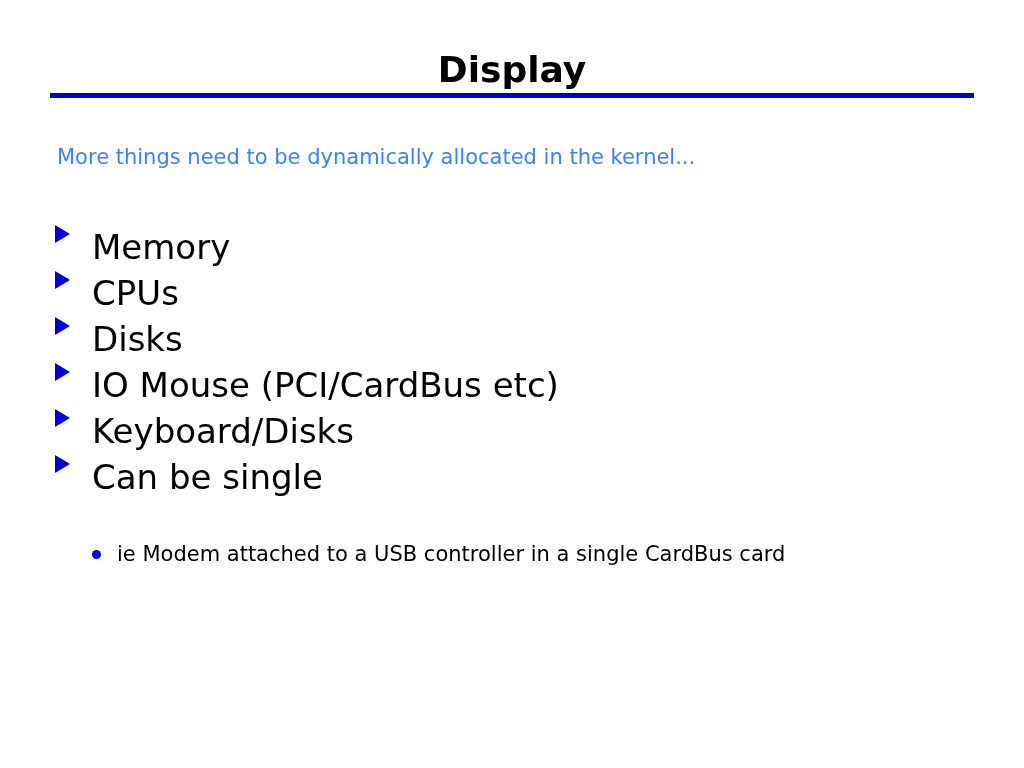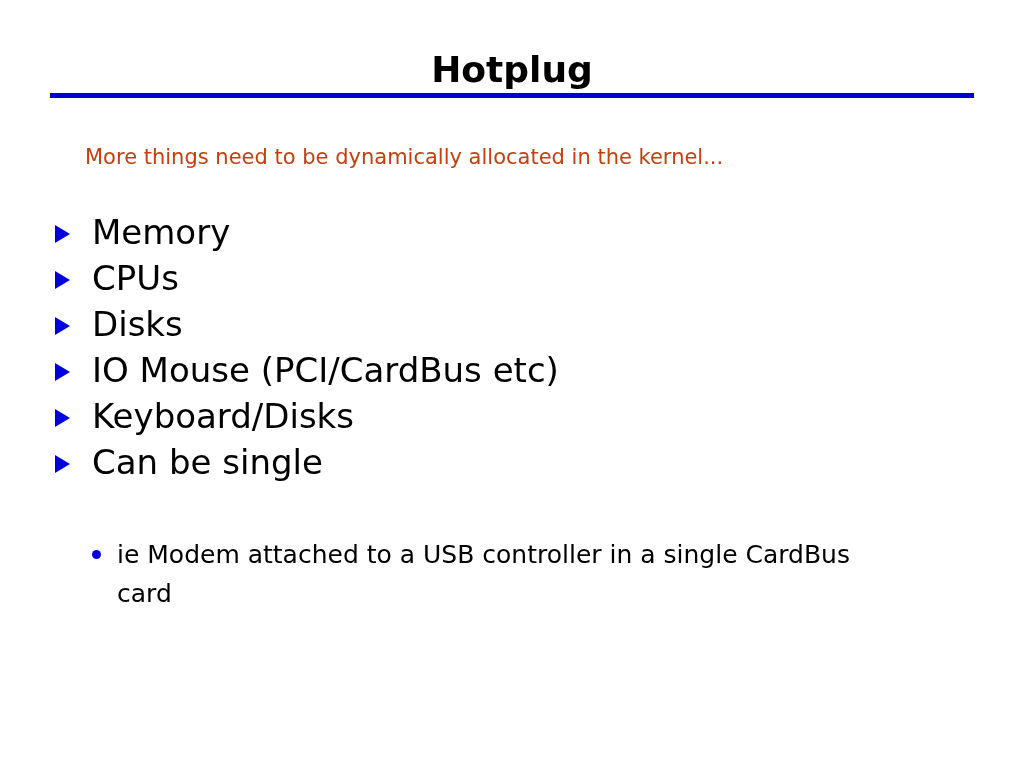--- a/index.html
+++ b/index.html
@@ -49,23 +49,22 @@
   }
 
   
   .subtitle {
     position: absolute;
     left: 57px;
     top: 143px;
     width: 900px;
     font-size: 21px;
     line-height: 28px;
-    color: #c2410c;
+    color: #3b82f6;
     font-family: "DejaVu Sans", sans-serif;
-    margin-left: 28px;
   }
 
   
   .bullet-list {
     position: absolute;
     left: 52px;
     top: 209px;
     width: 940px;
     margin: 0;
     padding: 0;
@@ -88,37 +87,38 @@
     top: 16px;
     width: 0;
     height: 0;
     border-top: 9px solid transparent;
     border-bottom: 9px solid transparent;
     border-left: 15px solid #0000dd;
   }
   .bullet-text {
     display: inline-block;
     vertical-align: top;
+    margin-top: 15px;
   }
 
   
   .sub-list {
     position: absolute;
     left: 88px;
     top: 535px;
     width: 820px;
     margin: 0;
     padding: 0;
     list-style: none;
   }
   .sub-item {
     position: relative;
     display: block;
     padding-left: 29px;
-    font-size: 25px;
+    font-size: 21px;
     line-height: 39px;
     color: #000000;
     font-family: "DejaVu Sans", sans-serif;
   }
   .dot-icon {
     position: absolute;
     left: 4px;
     top: 15px;
     width: 9px;
     height: 9px;
@@ -127,21 +127,21 @@
   }
   .sub-text {
     display: inline-block;
   }
 </style>
 </head>
 <body>
 
 <div class="slide">
 
-  <div class="slide-title">Hotplug</div>
+  <div class="slide-title">Display</div>
 
   <div class="title-rule"></div>
 
   <div class="subtitle">More things need to be dynamically allocated in the kernel...</div>
 
   <ul class="bullet-list">
     <li class="bullet-item">
       <span class="tri-icon"></span>
       <span class="bullet-text">Memory</span>
     </li>

